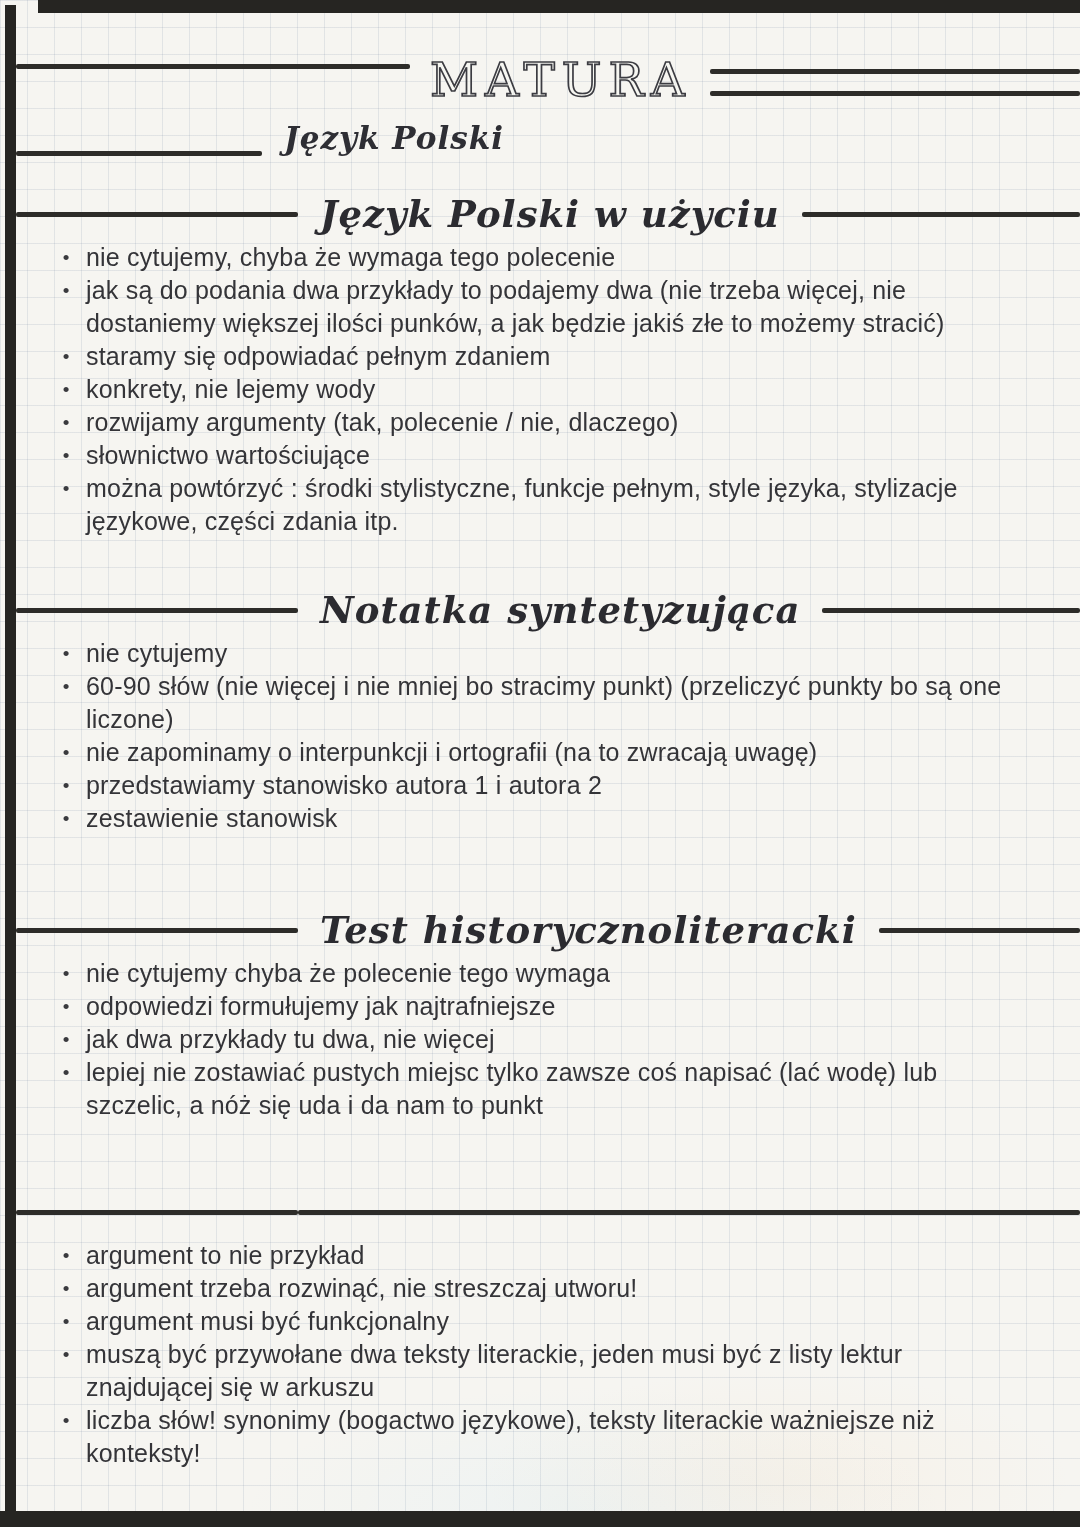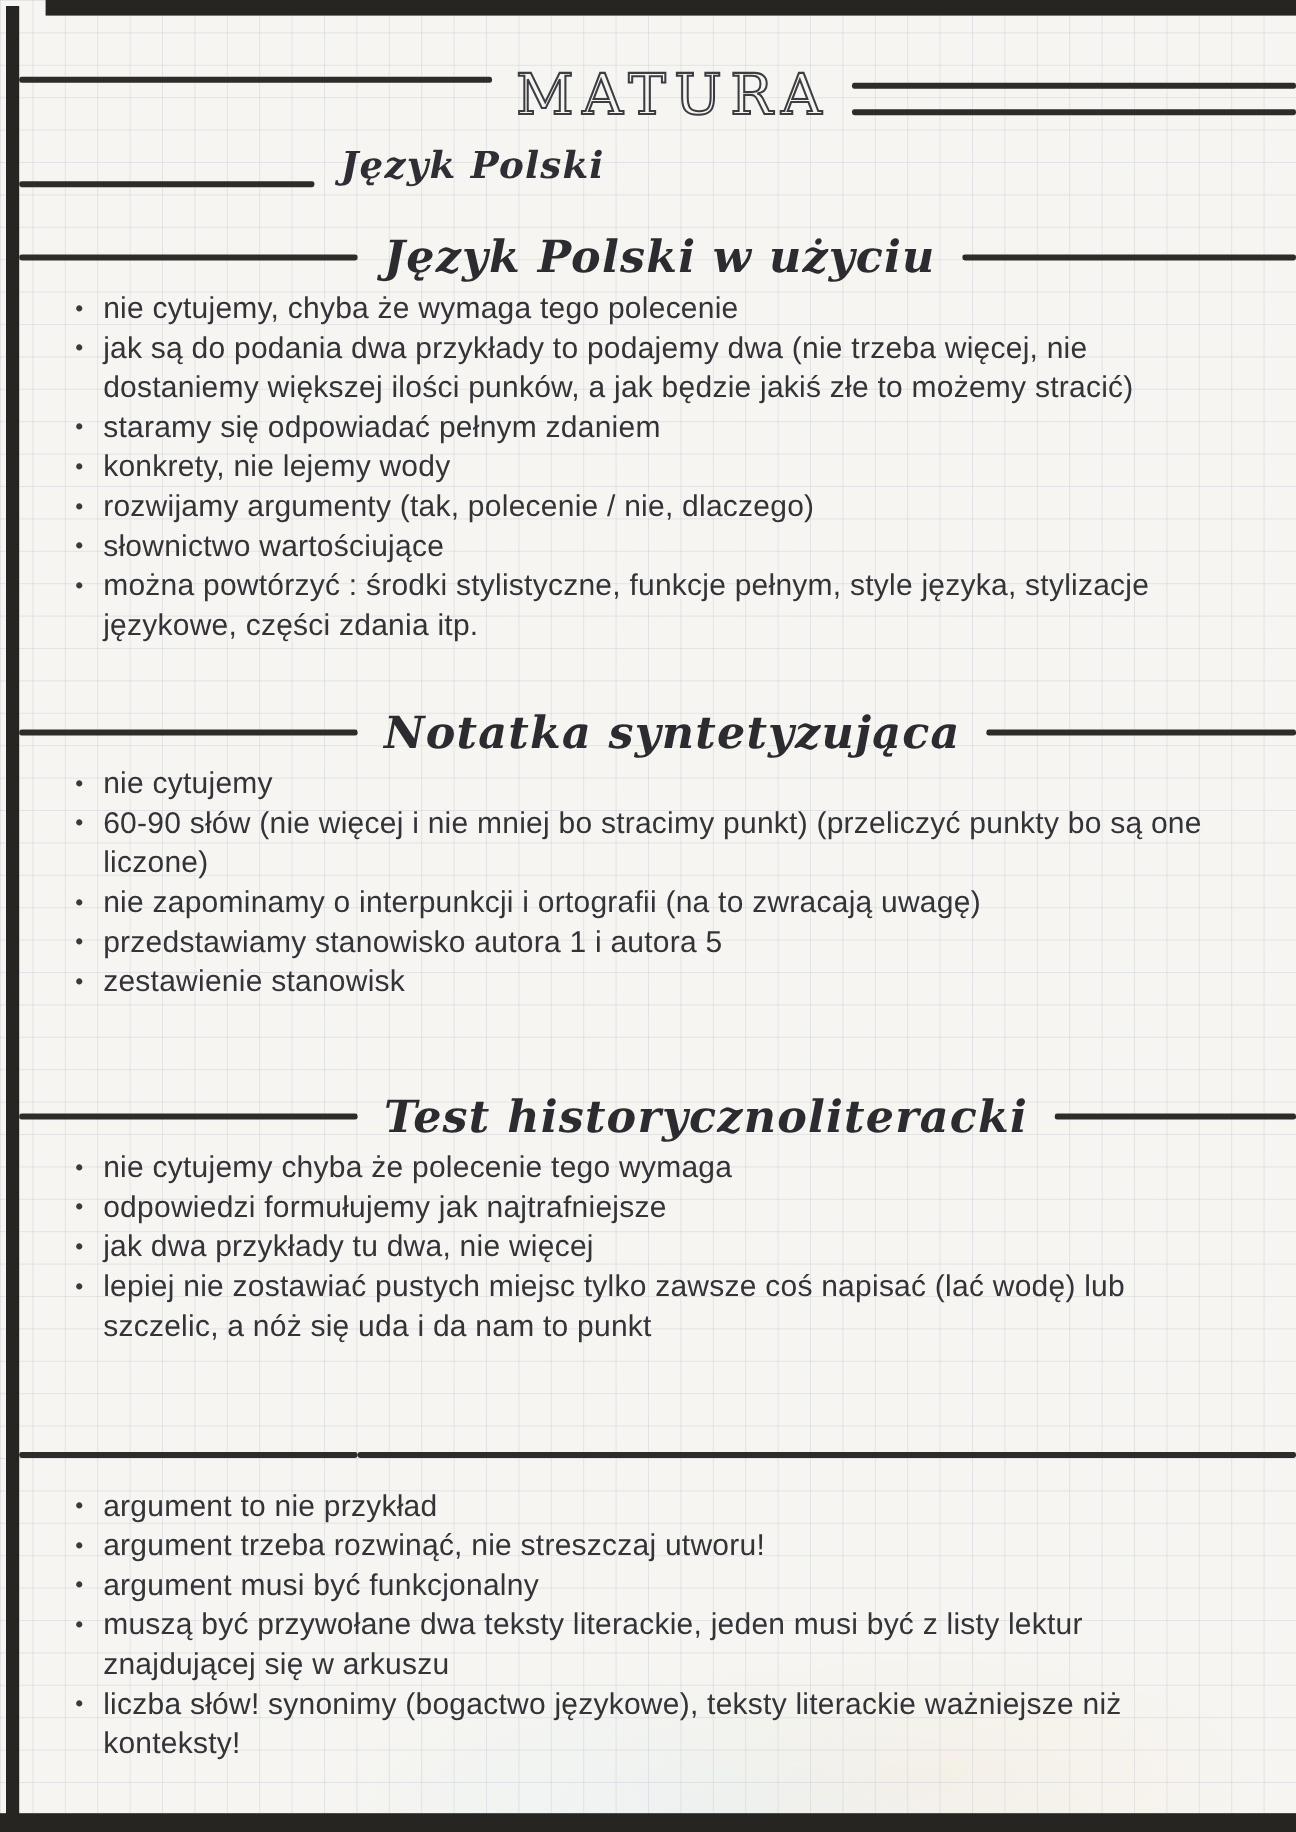--- a/index.html
+++ b/index.html
@@ -154,21 +154,21 @@
           <li>
             <span class="dot">•</span>
             <span class="btext">60-90 słów (nie więcej i nie mniej bo stracimy punkt) (przeliczyć punkty bo są one liczone)</span>
           </li>
           <li>
             <span class="dot">•</span>
             <span class="btext">nie zapominamy o interpunkcji i ortografii (na to zwracają uwagę)</span>
           </li>
           <li>
             <span class="dot">•</span>
-            <span class="btext">przedstawiamy stanowisko autora 1 i autora 5</span>
+            <span class="btext">przedstawiamy stanowisko autora 1 i autora 2</span>
           </li>
           <li>
             <span class="dot">•</span>
             <span class="btext">zestawienie stanowisk</span>
           </li>
         </ul>
     </div>
 
     <div>
       <div class="section-head s3-head">

